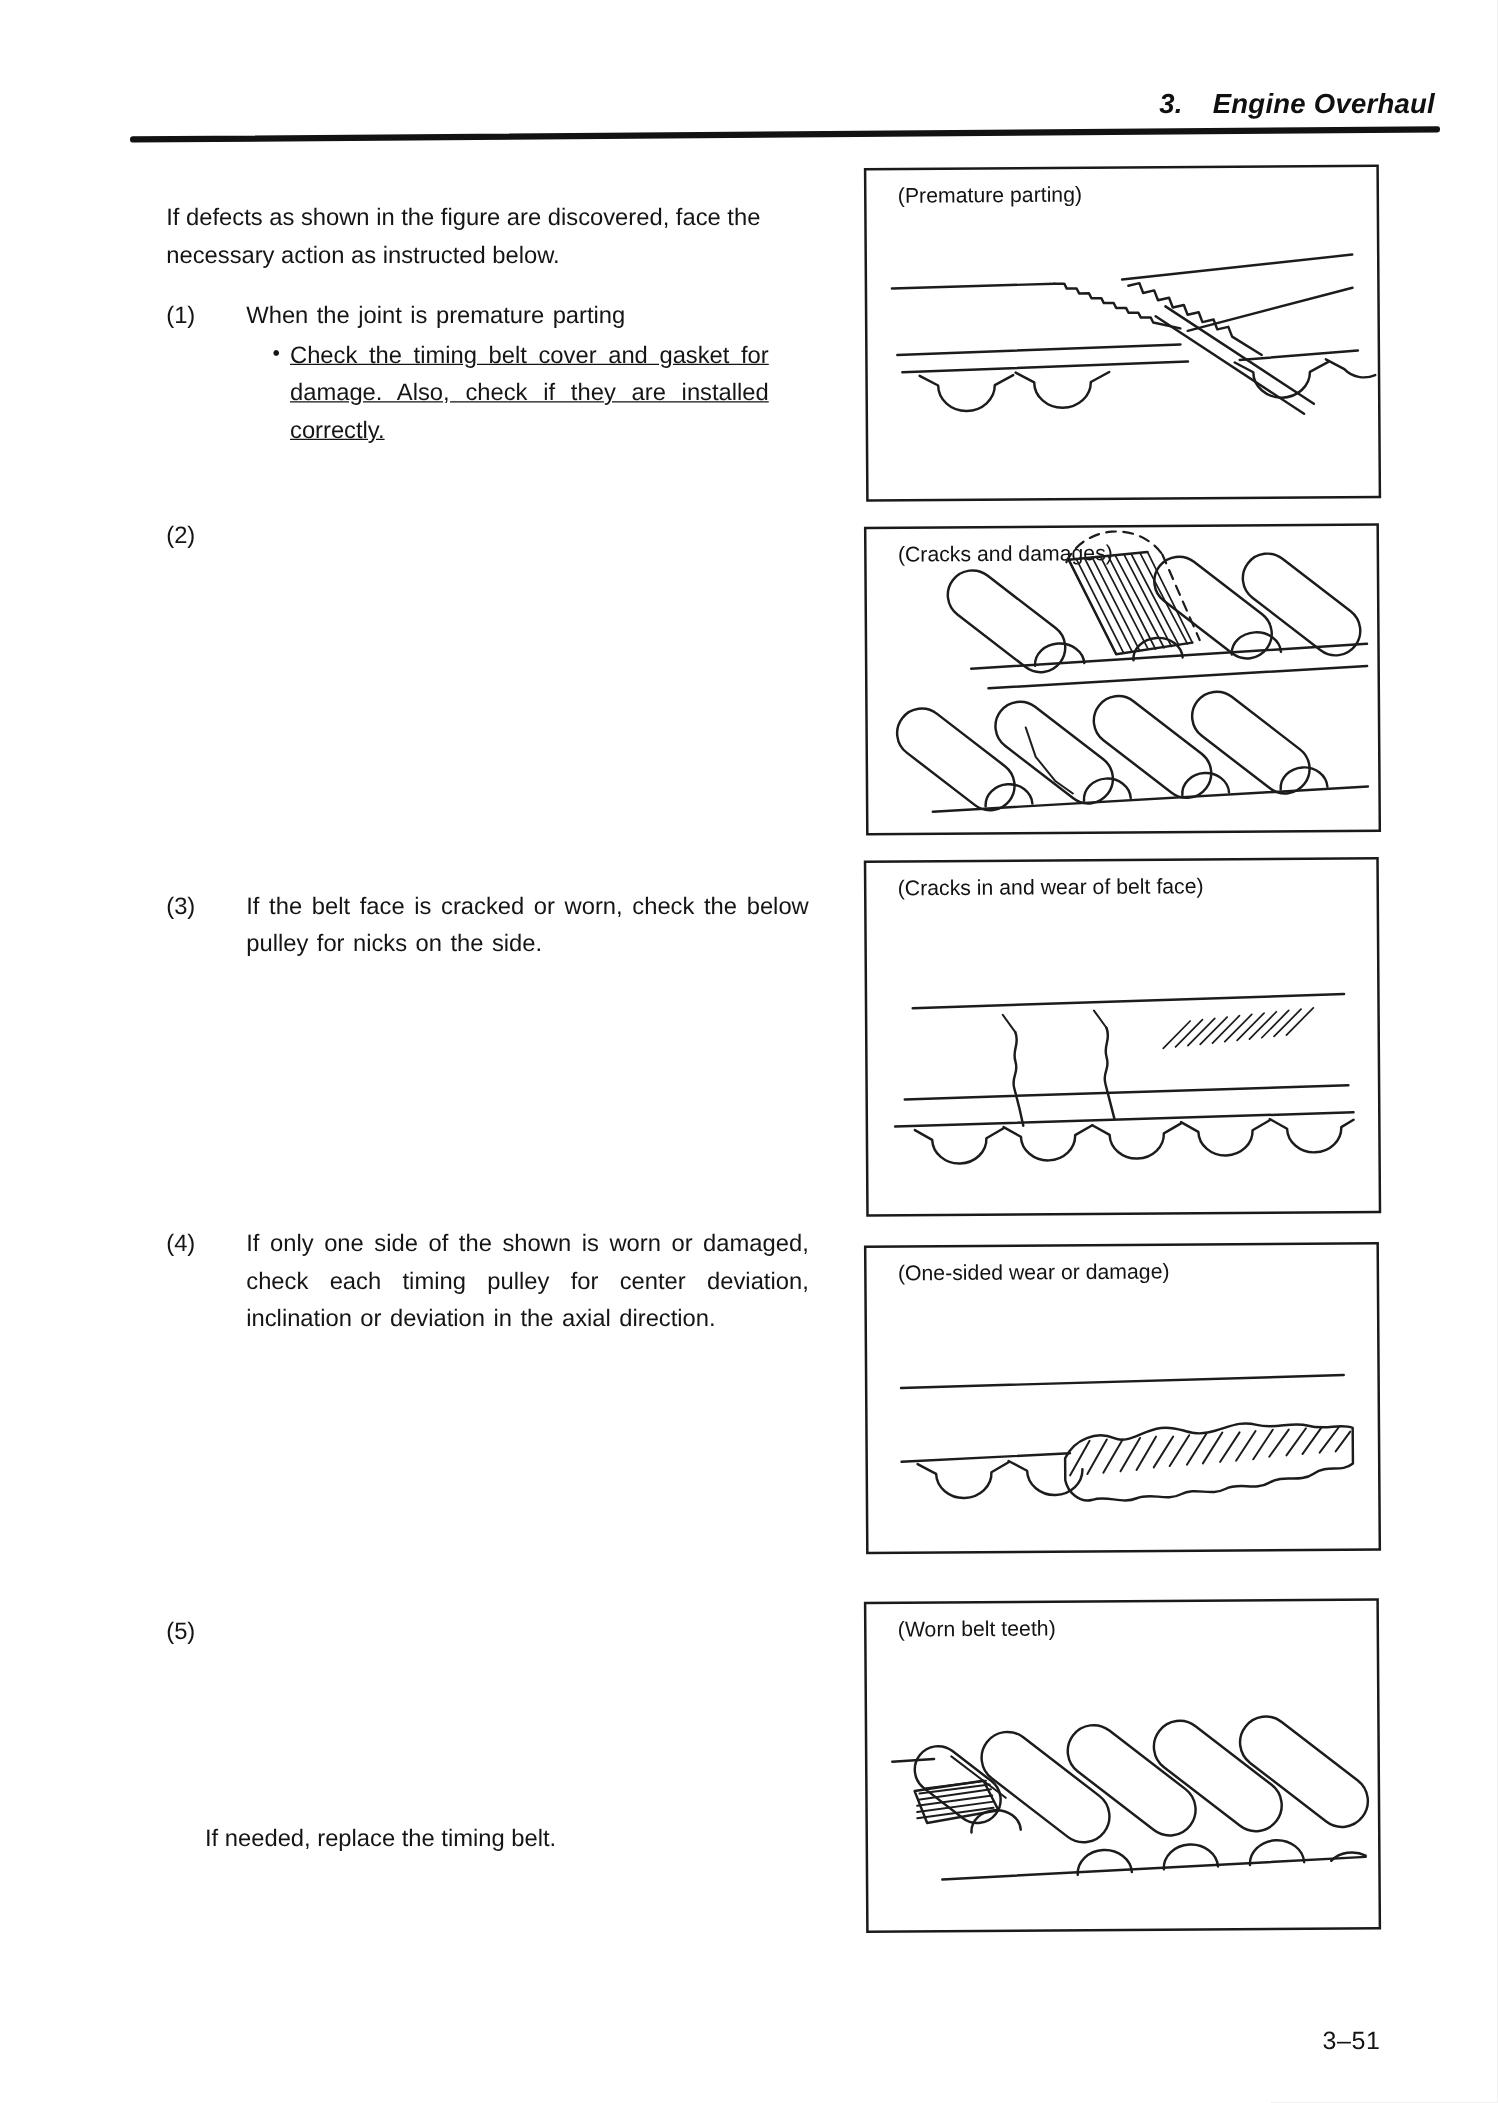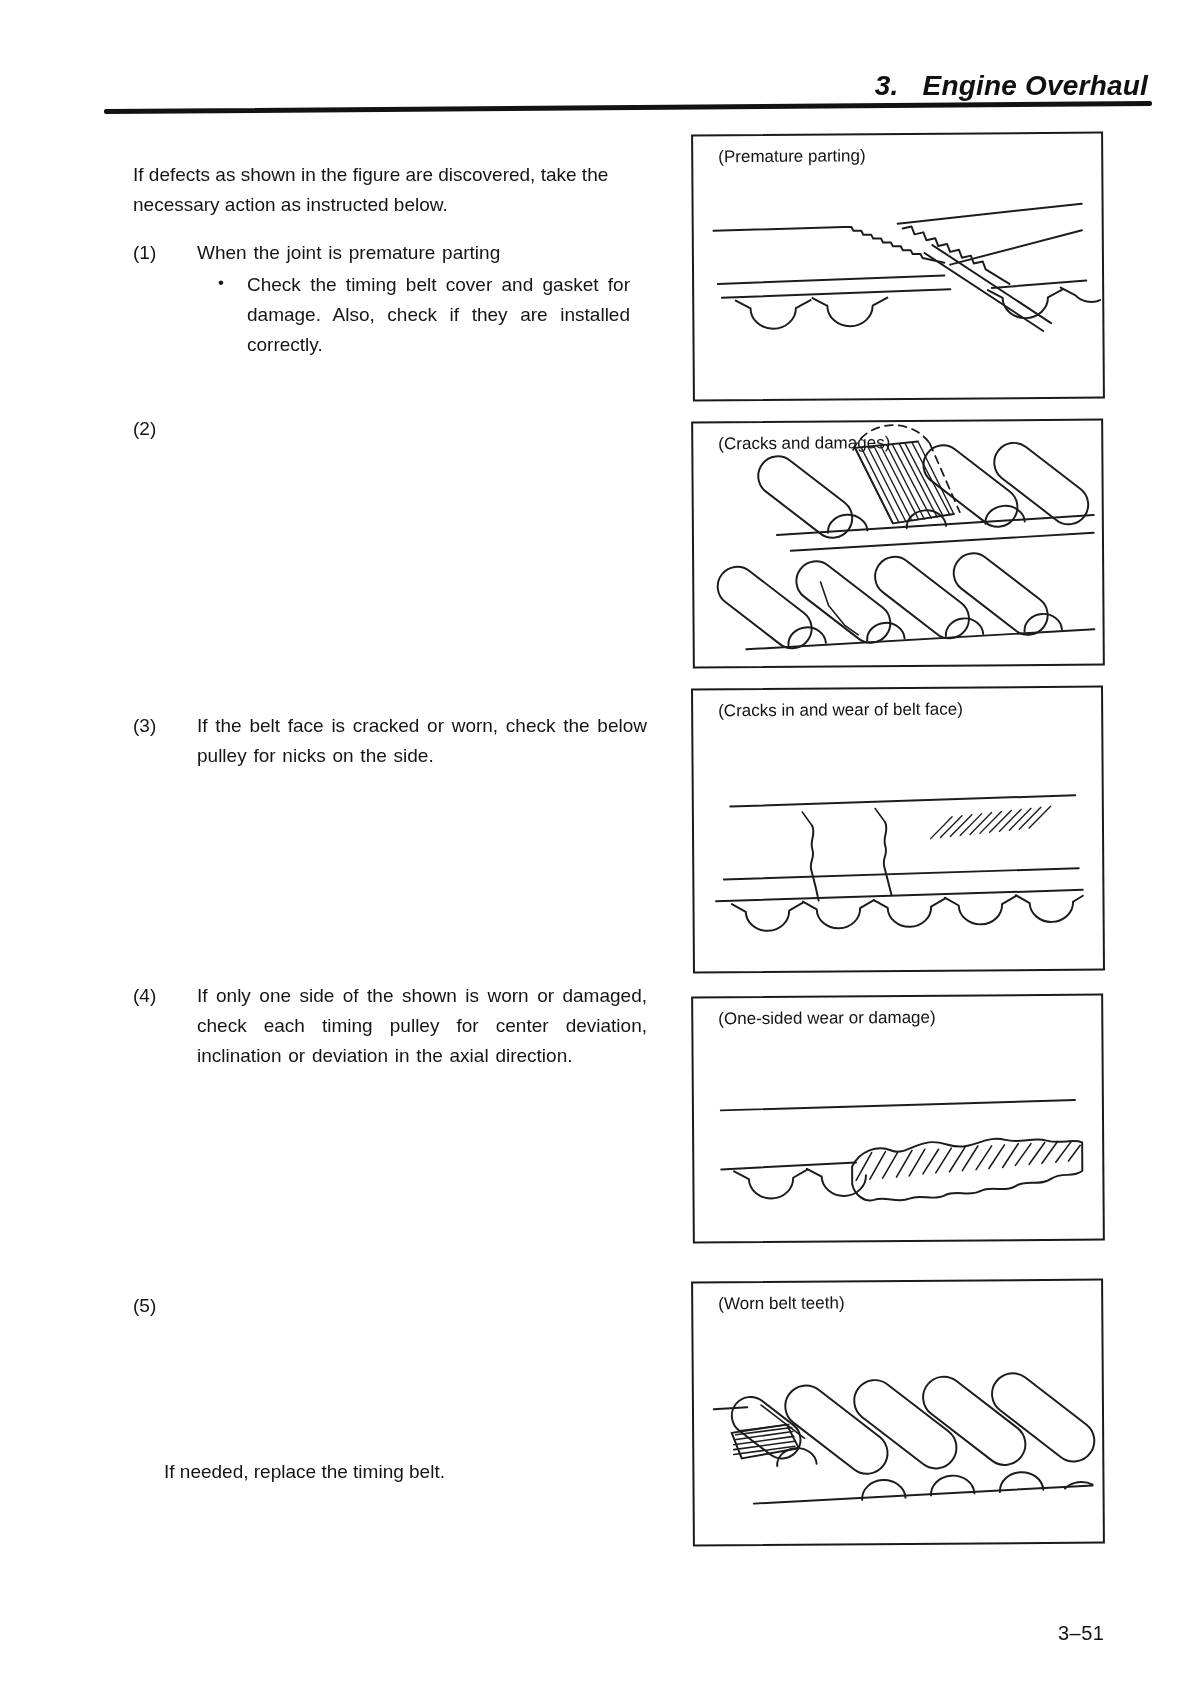--- a/index.html
+++ b/index.html
@@ -4,57 +4,57 @@
 <style>
   html,body{margin:0;padding:0;background:#e8e8e8;}
   .page{
     position:relative;width:1198px;height:1682px;background:#ffffff;
     font-family:"Liberation Sans","DejaVu Sans",sans-serif;color:#161616;
     overflow:hidden;margin:0 auto;
   }
   
   .hdr{
     position:absolute;top:70px;left:0;width:1148px;text-align:right;
-    font-style:italic;font-weight:bold;font-size:28px;letter-spacing:.2px;color:#101010;
+    font-style:italic;font-weight:bold;font-size:22px;letter-spacing:.2px;color:#101010;
   }
   .hdr .hnum{margin-right:24px;}
   .hrule{
     position:absolute;left:104px;top:105px;width:1048px;height:5px;background:#121212;
     transform:rotate(-0.45deg);border-radius:2px;
   }
   
   .blk{position:absolute;font-size:19px;line-height:30px;color:#151515;}
   .intro{left:133px;top:141px;width:516px;}
   .closing{left:133px;top:1438px;width:516px;margin-left:31px;}
   .item{left:133px;width:500px;}
   .item .inum{position:absolute;left:0;top:0;}
   .item .itxt{margin-left:64px;width:450px;text-align:justify;word-spacing:1.5px;}
   .brow{left:218px;width:412px;}
   .brow .bdot{position:absolute;left:0;top:-2px;font-size:17px;}
-  .brow .btxt{margin-left:29px;width:383px;text-align:justify;word-spacing:1.5px;}
+  .brow .btxt{margin-left:14px;width:383px;text-align:justify;word-spacing:1.5px;text-decoration:underline;}
   
   .figbox{
     position:absolute;left:692px;width:412px;border:2.5px solid #1a1a1a;background:#fff;
     box-sizing:border-box;transform:rotate(-0.4deg);
   }
   .figcap{padding:11px 8px 0 25px;font-size:17px;color:#131313;}
   .figsvg{position:absolute;left:0;top:0;width:100%;height:100%;}
   .pgnum{position:absolute;left:1058px;top:1622px;font-size:20px;letter-spacing:.5px;color:#141414;}
 </style>
 </head>
 <body>
 
 <div class="page">
 
   <div class="hdr">
     <span class="hnum">3.</span><span>Engine Overhaul</span>
   </div>
   <div class="hrule"></div>
 
-  <p class="blk intro">If defects as shown in the figure are discovered, take the necessary action as instructed below.</p>
+  <p class="blk intro">If defects as shown in the figure are discovered, face the necessary action as instructed below.</p>
 
   <div class="blk item" style="top:238px">
     <span class="inum">(1)</span>
     <div class="itxt">When the joint is premature parting</div>
   </div>
   <div class="blk brow" style="top:270px">
     <span class="bdot">•</span>
     <div class="btxt">Check the timing belt cover and gasket for damage. Also, check if they are installed correctly.</div>
   </div>
 

